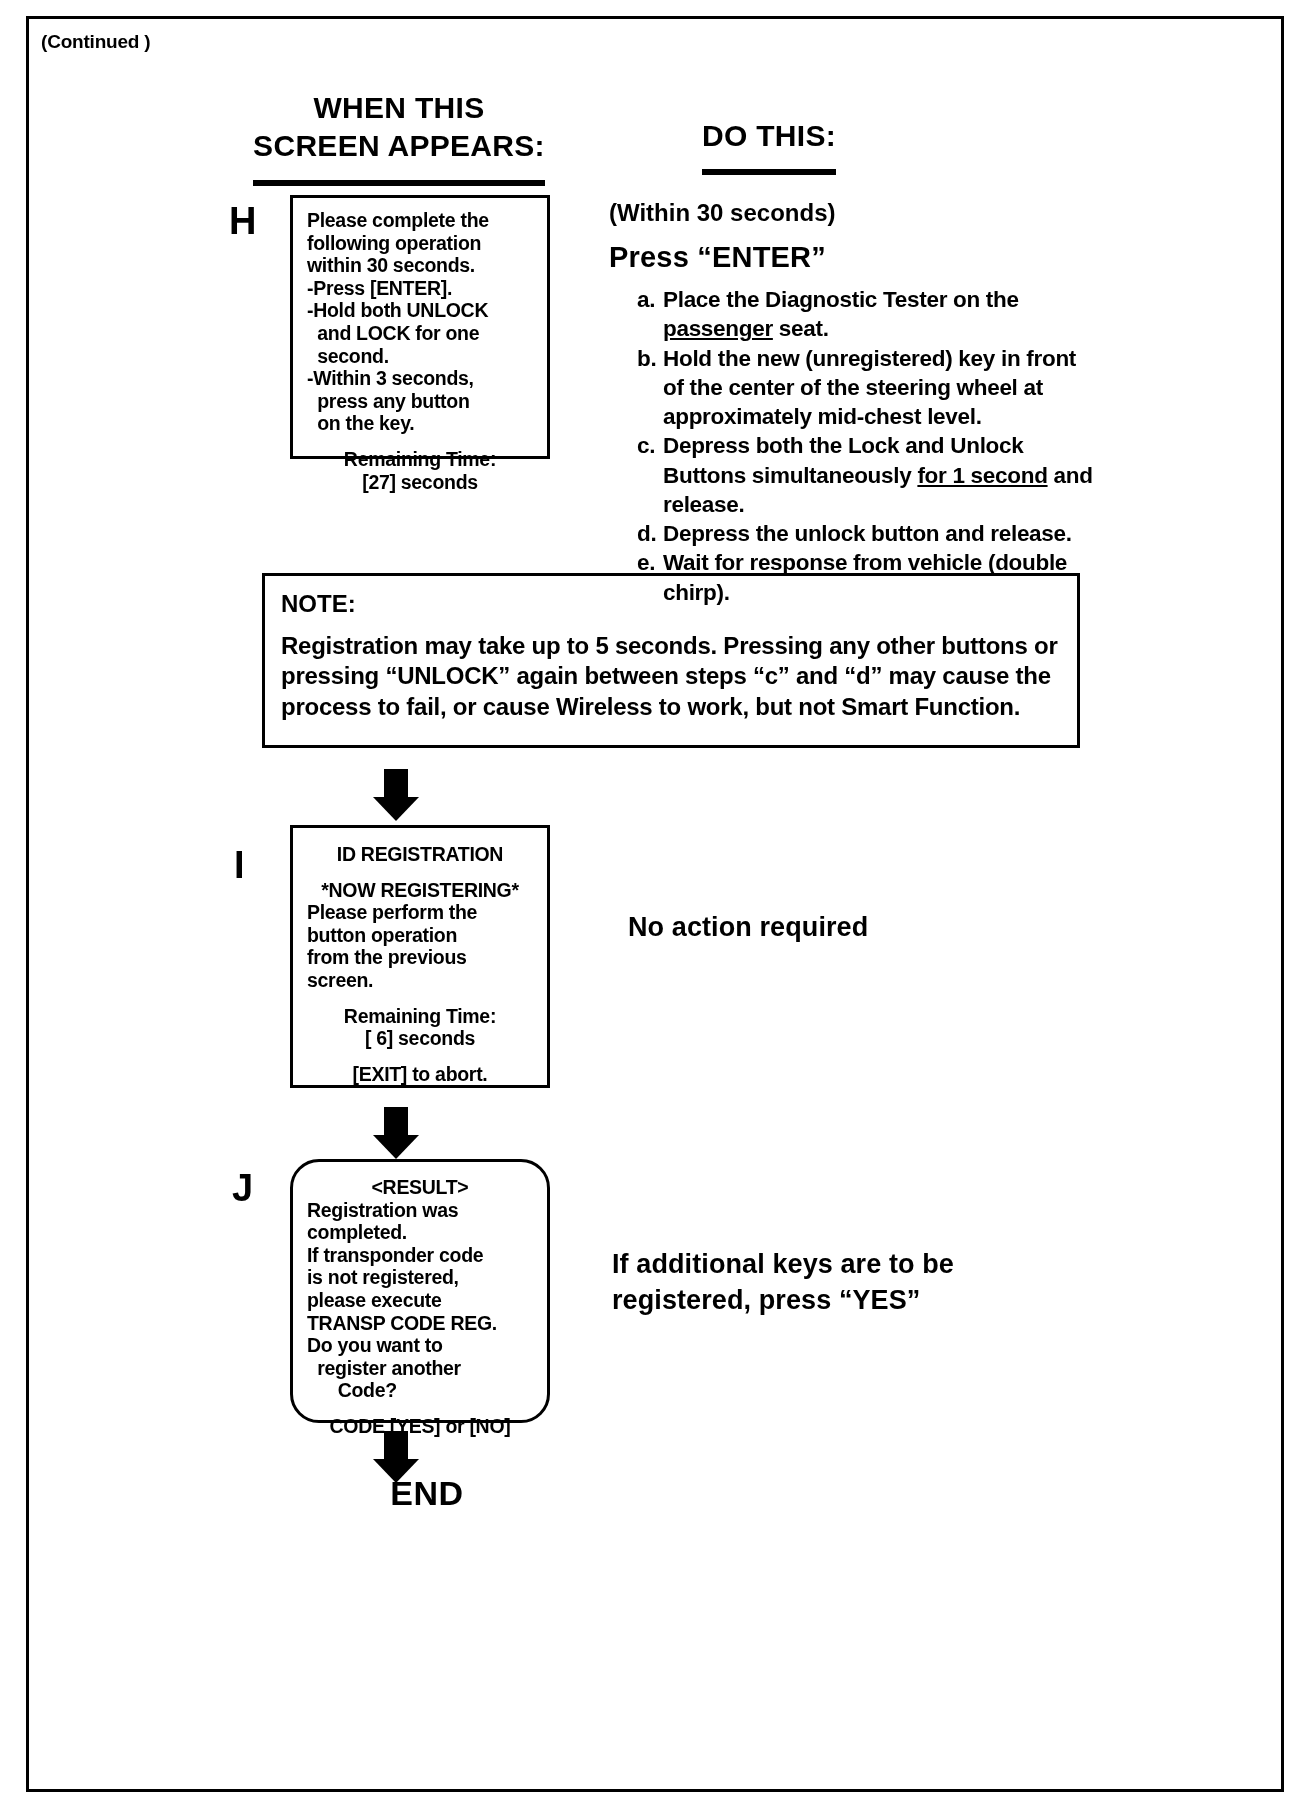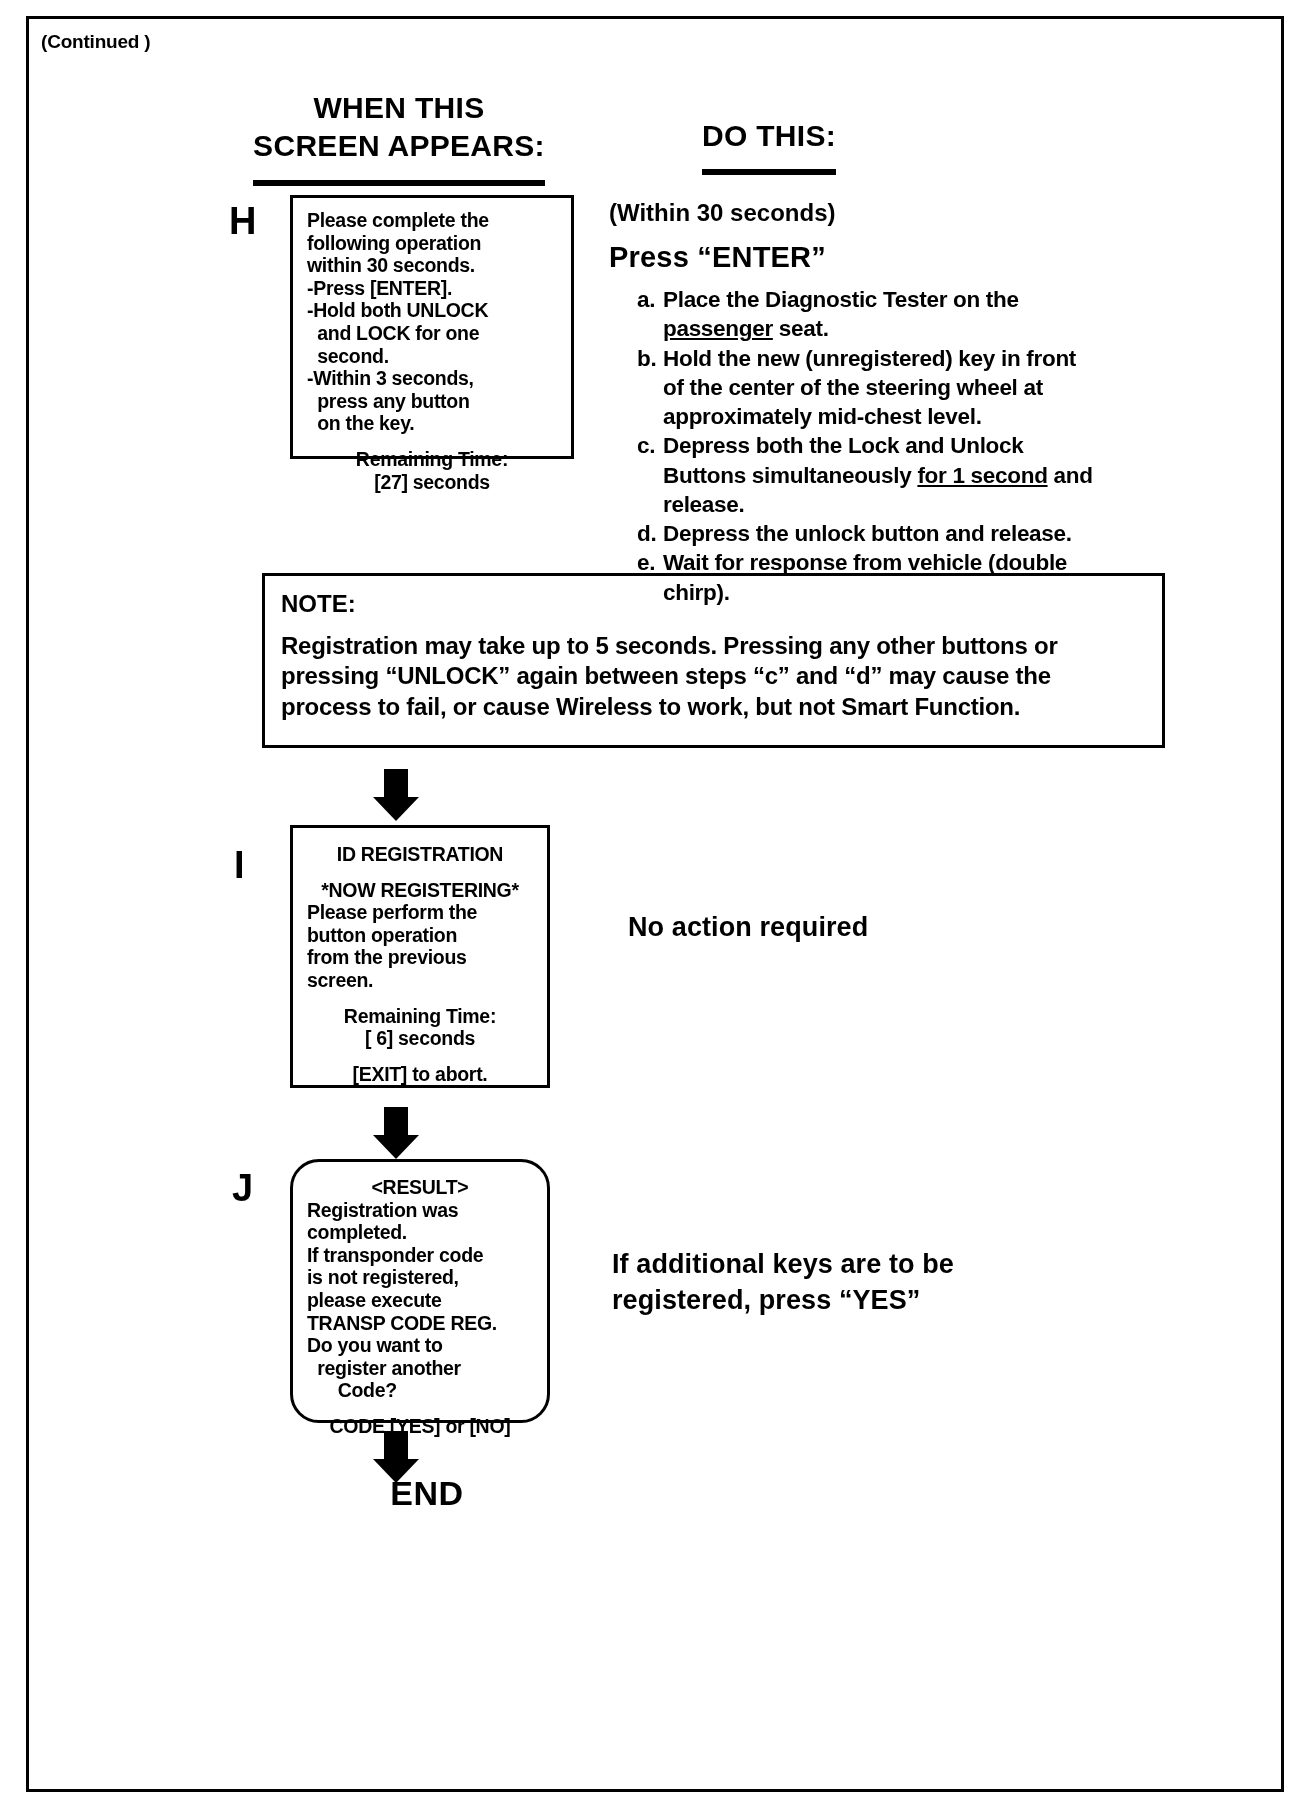--- a/index.html
+++ b/index.html
@@ -72,21 +72,21 @@
   .screen .ln { white-space: pre; }
   .screen .ctr { text-align: center; }
   .screen .pad { padding: 0 14px; }
   .gap { height: 13px; }
 
   
   #note-box {
     position: absolute;
     left: 233px;
     top: 554px;
-    width: 903px;
+    width: 818px;
     height: 175px;
     border: 3px solid #000;
     box-sizing: border-box;
     padding: 14px 16px 0 16px;
   }
   #note-title {
     font-size: 24px;
     font-weight: bold;
     margin-bottom: 13px;
   }
@@ -188,21 +188,21 @@
   <div class="heading" id="head-screen">
     <div>WHEN THIS</div>
     <div><span class="ul">SCREEN APPEARS:</span></div>
   </div>
   <div class="heading" id="head-do">
     <span class="ul">DO THIS:</span>
   </div>
 
   <div class="step-letter" style="left:200px; top:183px;">H</div>
 
-  <div class="screen" id="screen-h" style="left:261px; top:176px; width:284px; height:264px; padding-top:11px;">
+  <div class="screen" id="screen-h" style="left:261px; top:176px; width:260px; height:264px; padding-top:11px;">
     <div class="pad" id="h-lines">
         <div class="ln">Please complete the</div>
         <div class="ln">following operation</div>
         <div class="ln">within 30 seconds.</div>
         <div class="ln">-Press [ENTER].</div>
         <div class="ln">-Hold both UNLOCK</div>
         <div class="ln">  and LOCK for one</div>
         <div class="ln">  second.</div>
         <div class="ln">-Within 3 seconds,</div>
         <div class="ln">  press any button</div>

